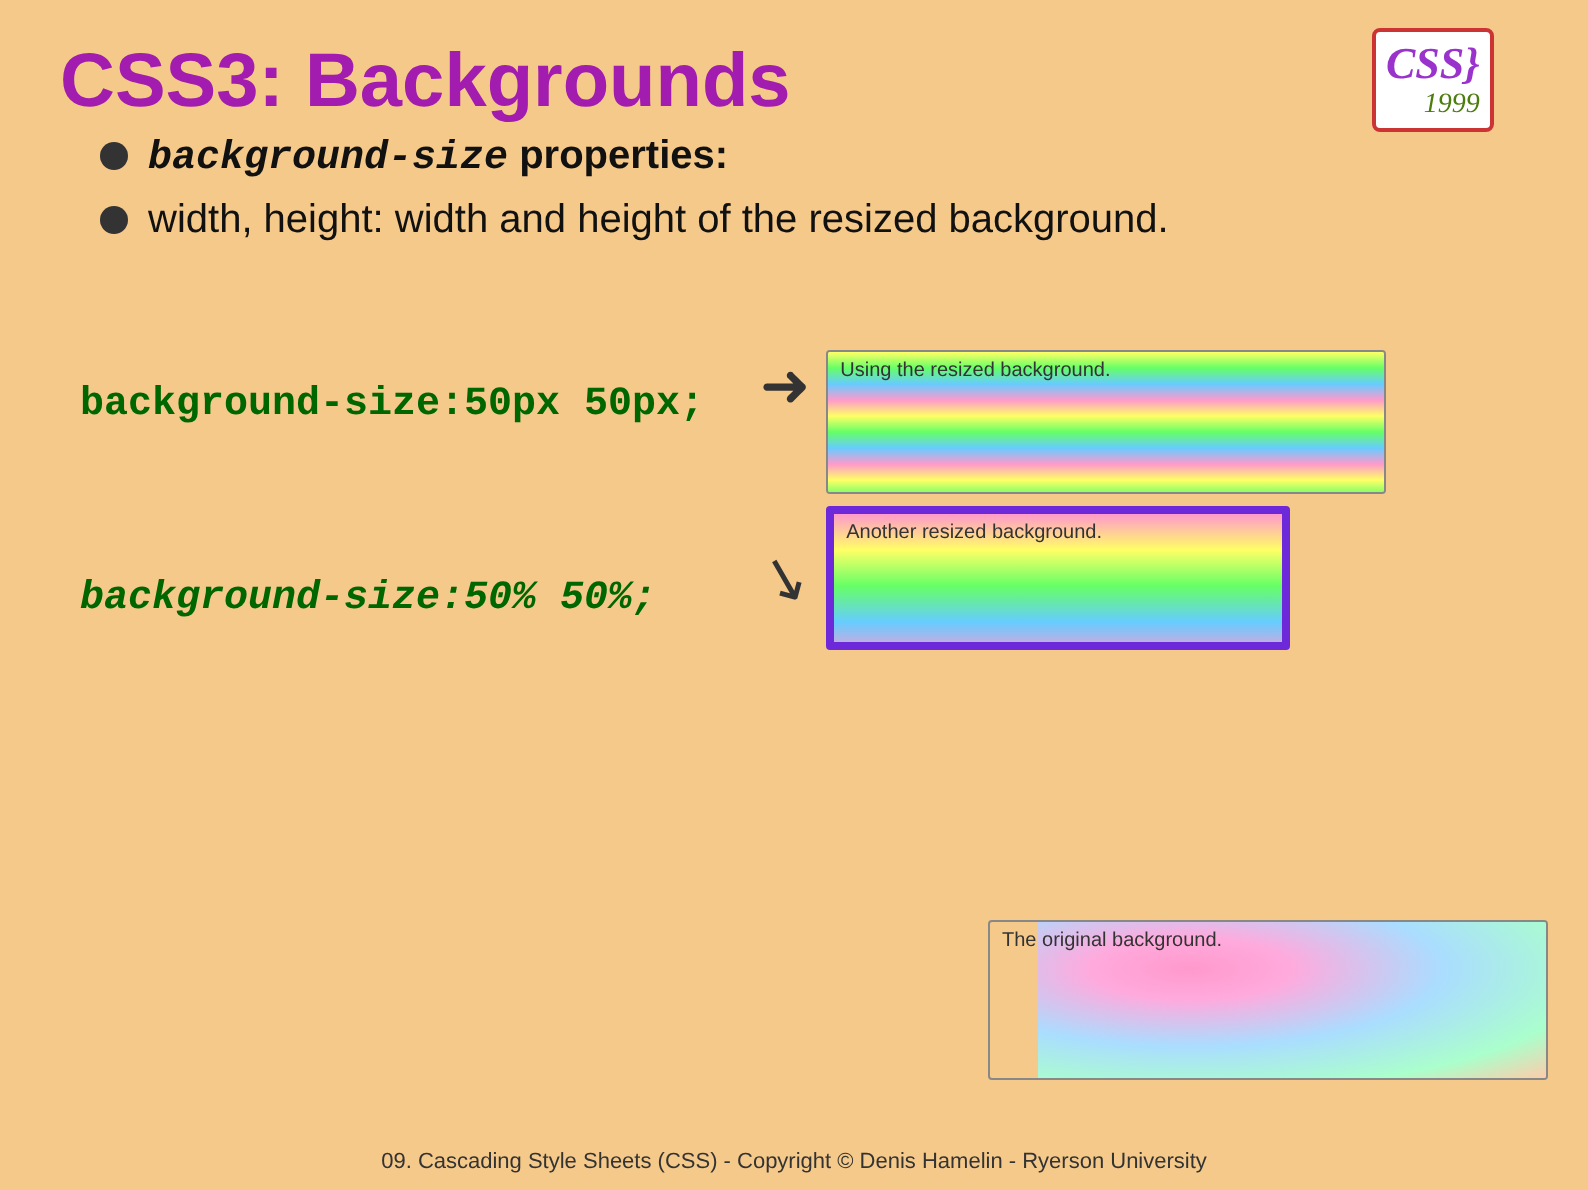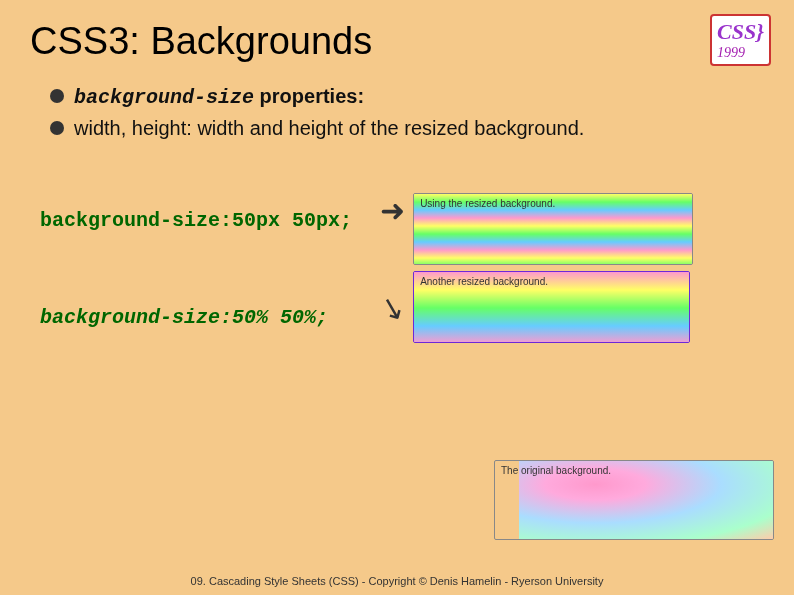--- a/index.html
+++ b/index.html
@@ -16,30 +16,30 @@
     .slide {
       width: 794px;
       height: 595px;
       background-color: #f5c98a;
       padding: 20px 30px;
       position: relative;
     }
 
     .title {
       font-size: 38px;
-      font-weight: normal;
-      color: #000000;
-      margin-bottom: 22px;
+      font-weight: bold;
+      color: #a21caf;
+      margin-bottom: 4px;
       font-family: Arial, sans-serif;
     }
 
     .logo {
       position: absolute;
       top: 14px;
-      right: 12px;
+      right: 36px;
       width: 72px;
       height: 64px;
     }
 
     .logo-box {
       border: 2px solid #cc3333;
       border-radius: 4px;
       padding: 3px 5px;
       display: inline-block;
       background: white;
@@ -48,24 +48,24 @@
     .logo-text-css {
       font-size: 22px;
       font-weight: bold;
       color: #9933cc;
       font-family: Georgia, serif;
       font-style: italic;
     }
 
     .logo-text-year {
       font-size: 14px;
-      color: #a21caf;
+      color: #4d7c0f;
       font-family: Georgia, serif;
       font-style: italic;
-      text-align: left;
+      text-align: right;
     }
 
     .bullet-list {
       margin-left: 20px;
       margin-bottom: 10px;
     }
 
     .bullet-item {
       display: flex;
       align-items: flex-start;
@@ -110,23 +110,23 @@
     .demo-image {
       width: 280px;
       height: 72px;
       border: 1px solid #888;
       position: relative;
       overflow: hidden;
       border-radius: 2px;
     }
 
     .demo-image-small {
-      width: 277px;
+      width: 232px;
       height: 72px;
-      border: 1px solid #6d28d9;
+      border: 4px solid #6d28d9;
       position: relative;
       overflow: hidden;
       border-radius: 2px;
     }
 
     .demo-label {
       position: absolute;
       top: 4px;
       left: 6px;
       font-size: 10px;

